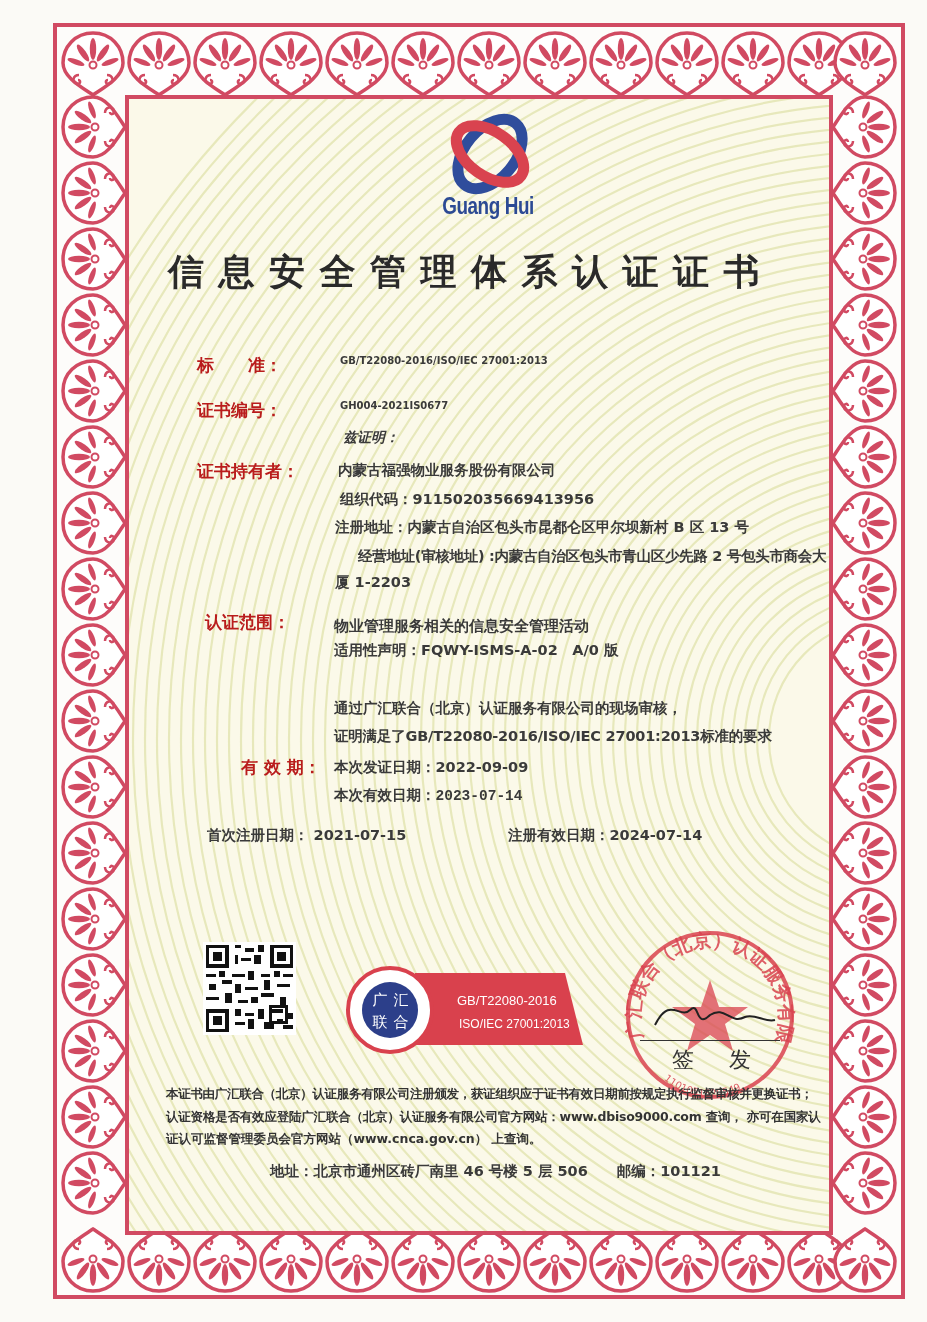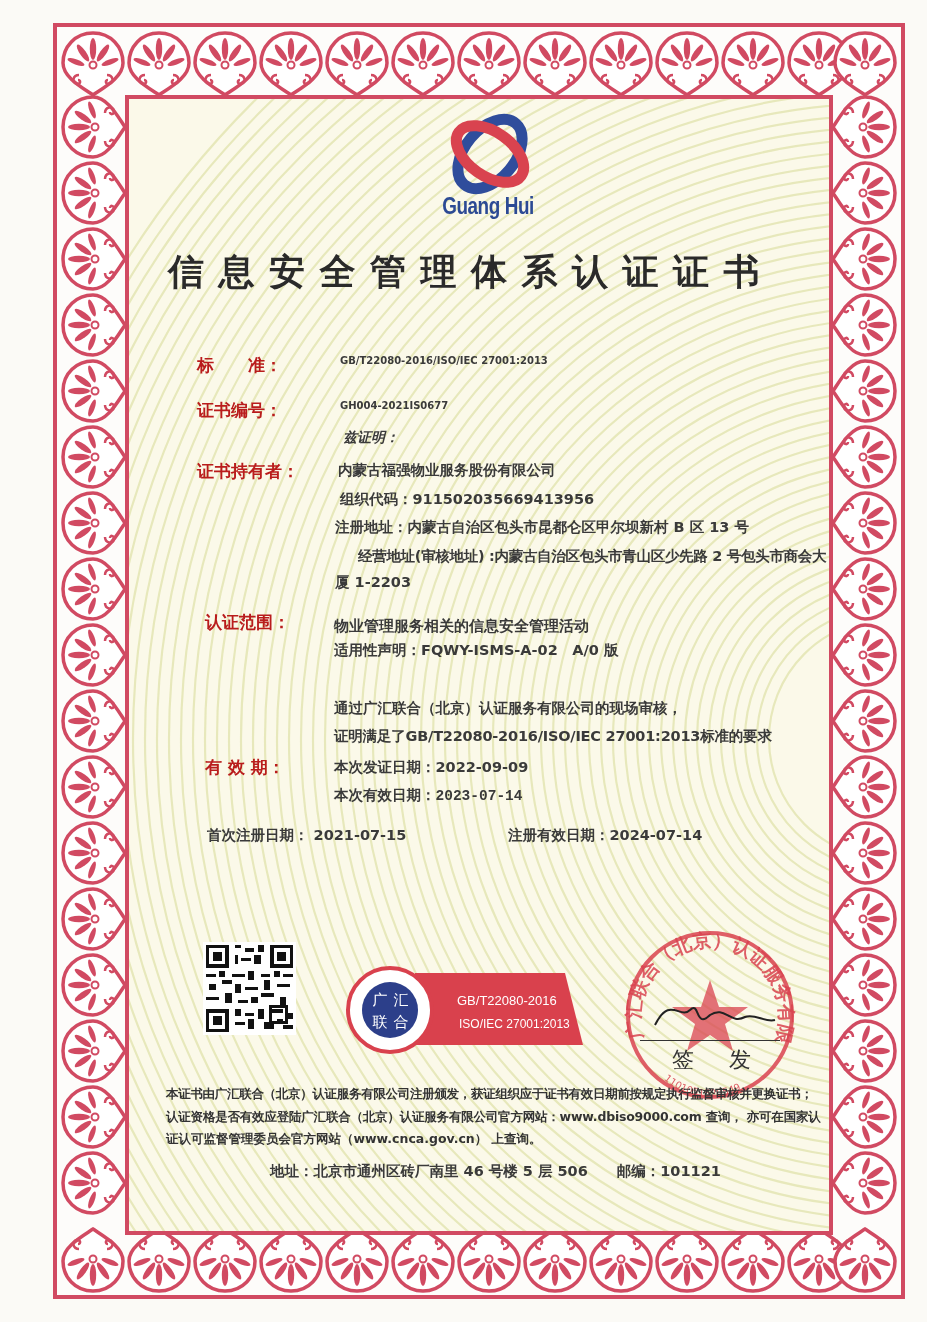--- a/index.html
+++ b/index.html
@@ -241,21 +241,21 @@
 <div class="abs val" style="left:338px;top:547px;font-size:14.5px;letter-spacing:-0.3px;margin-left:20px;">经营地址(审核地址) :内蒙古自治区包头市青山区少先路 2 号包头市商会大</div>
 <div class="abs val" style="left:335px;top:573px;font-size:14.5px;">厦 1-2203</div>
 
 <div class="abs lbl" style="left:205px;top:611px;">认证范围：</div>
 <div class="abs val" style="left:334px;top:617px;font-size:15px;">物业管理服务相关的信息安全管理活动</div>
 <div class="abs val" style="left:334px;top:641px;font-size:14.5px;">适用性声明：FQWY-ISMS-A-02　A/0 版</div>
 
 <div class="abs val" style="left:334px;top:699px;font-size:14.5px;text-align:center;">通过广汇联合（北京）认证服务有限公司的现场审核，</div>
 <div class="abs val" style="left:334px;top:727px;font-size:14.5px;letter-spacing:-0.2px;">证明满足了GB/T22080-2016/ISO/IEC 27001:2013标准的要求</div>
 
-<div class="abs lbl" style="left:205px;top:756px;">有 效 期：</div>
+<div class="abs lbl" style="left:205px;top:756px;padding-left:36px;">有 效 期：</div>
 <div class="abs val" style="left:334px;top:758px;font-size:14.5px;">本次发证日期：2022-09-09</div>
 <div class="abs val" style="left:334px;top:786px;font-size:14.5px;font-family:Liberation Mono, monospace;">本次有效日期：2023-07-14</div>
 
 <div class="abs val" style="left:207px;top:826px;font-size:14.5px;">首次注册日期：  2021-07-15</div>
 <div class="abs val" style="left:508px;top:826px;font-size:14.5px;">注册有效日期：2024-07-14</div>
 
 <svg class="qr" viewBox="0 0 29 29" shape-rendering="crispEdges" xmlns="http://www.w3.org/2000/svg">
   <rect width="29" height="29" fill="#fff"></rect>
   <g fill="#111">
     <rect x="1" y="1" width="7" height="7"></rect>

